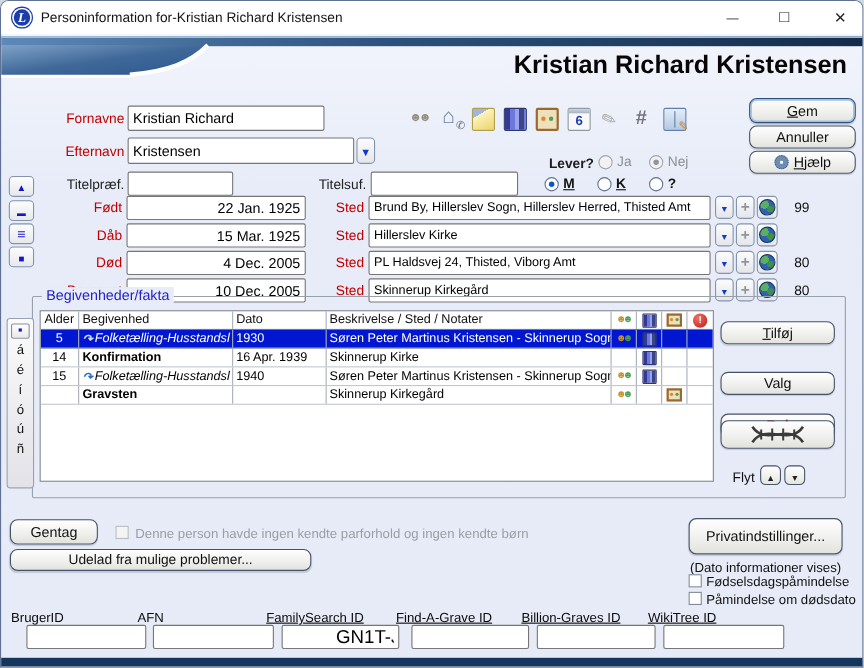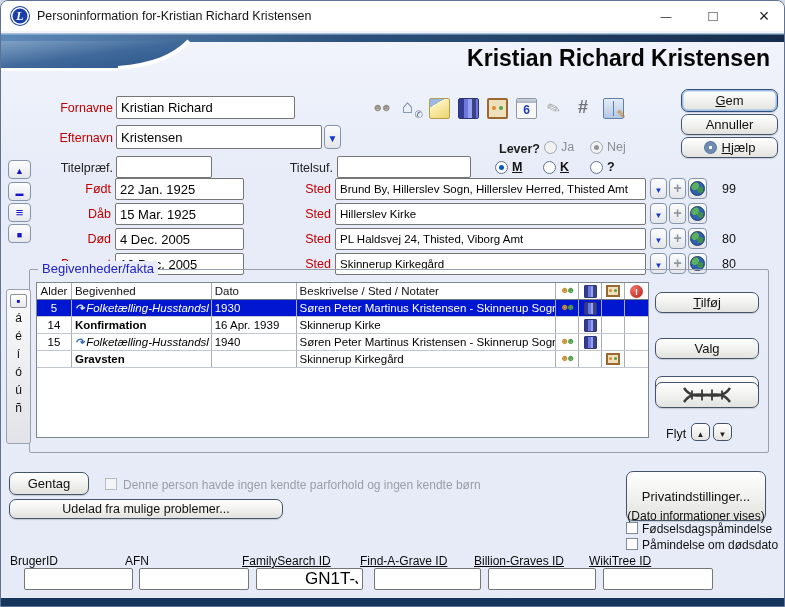--- a/index.html
+++ b/index.html
@@ -81,21 +81,21 @@
   .nav-btn span{color:#1414cc;font-weight:bold;line-height:17px;display:block;}
   .nb-up span::before{content:"▲";font-size:9px;}
   .nb-minus span::before{content:"▬";font-size:8px;}
   .nb-list span::before{content:"≡";font-size:13px;}
   .nb-square span::before{content:"■";font-size:9px;}
 
   
   .vitals{position:absolute;left:0;top:177px;width:785px;}
   .vrow{position:relative;height:22px;margin-bottom:3px;}
   .vlabel{position:absolute;left:0;top:4px;width:110px;text-align:right;font-size:12.5px;}
-  .vdate{left:114px;top:0;width:129px;height:22px;}
+  .vdate{left:114px;top:0;width:163px;height:22px;text-align:right;}
   .vstedlab{position:absolute;left:298px;top:4px;width:32px;text-align:right;font-size:12.5px;}
   .vsted{left:334px;top:0;width:311px;height:22px;font-size:11.5px;}
   .vdd{left:649px;top:0;height:21px;}
   .vplus{left:668px;top:0;height:21px;}
   .vglobe{left:687px;top:0;height:21px;width:19px;}
   .vscore{position:absolute;left:721px;top:4px;font-size:12.5px;color:#111;}
 
   
   .group{position:absolute;left:28px;top:268px;width:740px;height:184px;border:1px solid #98a0ac;border-radius:2px;box-sizing:border-box;}
   .legend{position:absolute;top:-9px;left:8px;background:#e7ecf8;padding:0 4px;font-size:13px;color:#2222c8;}
@@ -390,21 +390,21 @@
         <span class="sc">ú</span>
         <span class="sc">ñ</span>
       </div>
   </div>
 
   <button class="btn" style="left:8px;top:471px;width:80px;height:23px;">Gentag</button>
   <span class="cb disabled" style="left:104px;top:477px;"></span>
   <span class="cb-lab gray" style="left:122px;top:477px;">Denne person havde ingen kendte parforhold og ingen kendte børn</span>
   <button class="btn" style="left:8px;top:498px;width:274px;height:20px;font-size:12.5px;">Udelad fra mulige problemer...</button>
 
-  <button class="btn" style="left:625px;top:470px;width:140px;height:50px;">Privatindstillinger...</button>
+  <button class="btn" style="left:625px;top:470px;width:140px;height:33px;">Privatindstillinger...</button>
   <span class="alle-info">(Dato informationer vises)</span>
   <span class="cb" style="left:625px;top:521px;"></span>
   <span class="cb-lab" style="left:641px;top:521px;">Fødselsdagspåmindelse</span>
   <span class="cb" style="left:625px;top:537px;"></span>
   <span class="cb-lab" style="left:641px;top:537px;">Påmindelse om dødsdato</span>
 
   <div id="idrow">
       <div class="idwrap" style="left: 8px; width: 109px;">
         <span class="idlab">BrugerID</span>
         <input class="field idfield" value="" style="width: 109px;">

